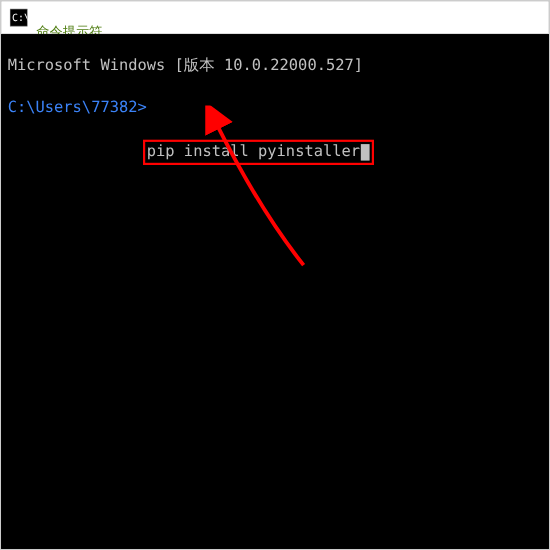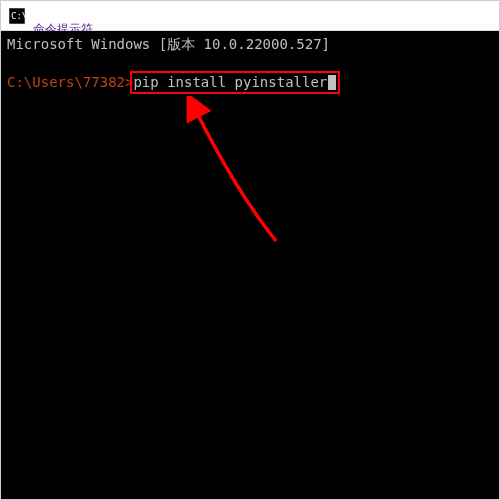--- a/index.html
+++ b/index.html
@@ -29,48 +29,49 @@
     .title-icon {
       width: 16px;
       height: 16px;
       margin-right: 8px;
       display: flex;
       align-items: center;
       justify-content: center;
     }
     .title-text {
       font-size: 12px;
-      color: #4c1d95;
+      color: #4d7c0f;
       margin-top: 28px;
     }
     .terminal {
       flex: 1;
       background: #000;
-      padding: 4px 6px;
+      padding: 20px 6px;
       font-family: "Consolas", "SimSun", monospace;
       font-size: 14px;
       line-height: 1.35;
       color: #c0c0c0;
       position: relative;
     }
     .line {
       white-space: pre;
     }
     .blank-line {
       height: 1.35em;
     }
     .prompt-line {
       position: relative;
       display: flex;
       flex-wrap: nowrap;
     }
-    .prompt-text { color: #c2410c; }
+    .prompt-text { color: #3b82f6; }
     .command-wrap {
       position: relative;
       display: inline-block;
+      margin-top: 40px;
     }
     .highlight-box {
       position: absolute;
       border: 2px solid #ff0000;
       left: -3px;
       right: -4px;
       top: -2px;
       bottom: -2px;
       pointer-events: none;
     }

